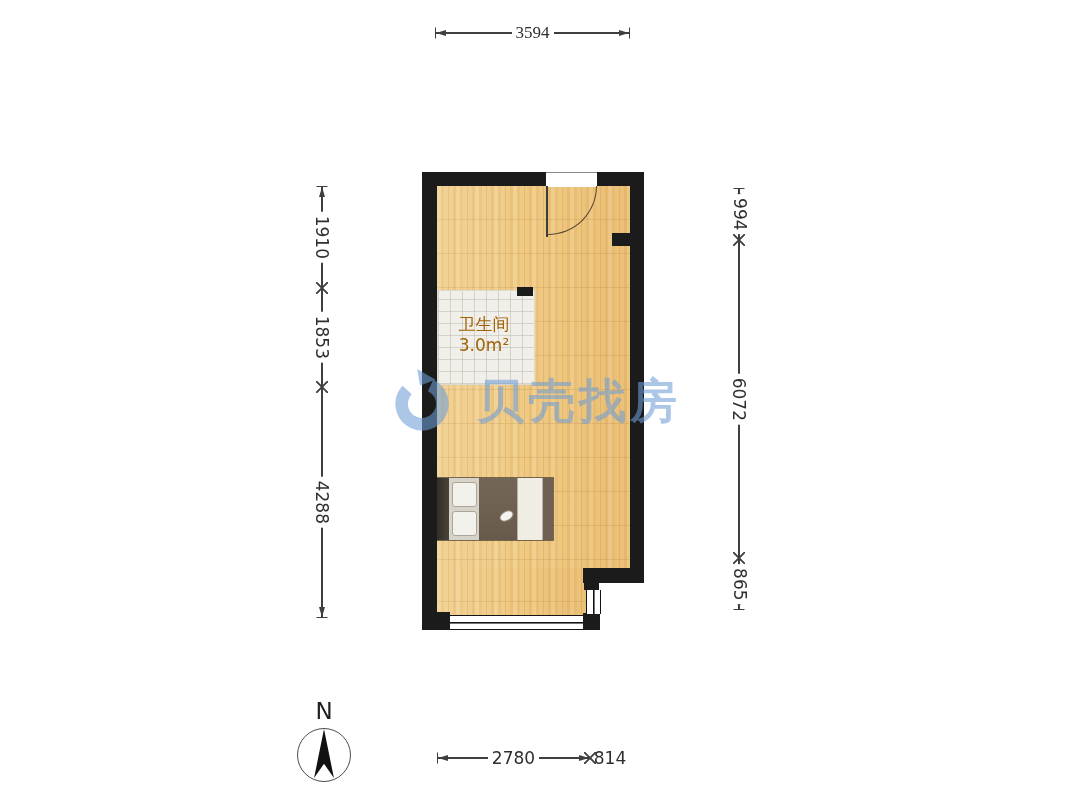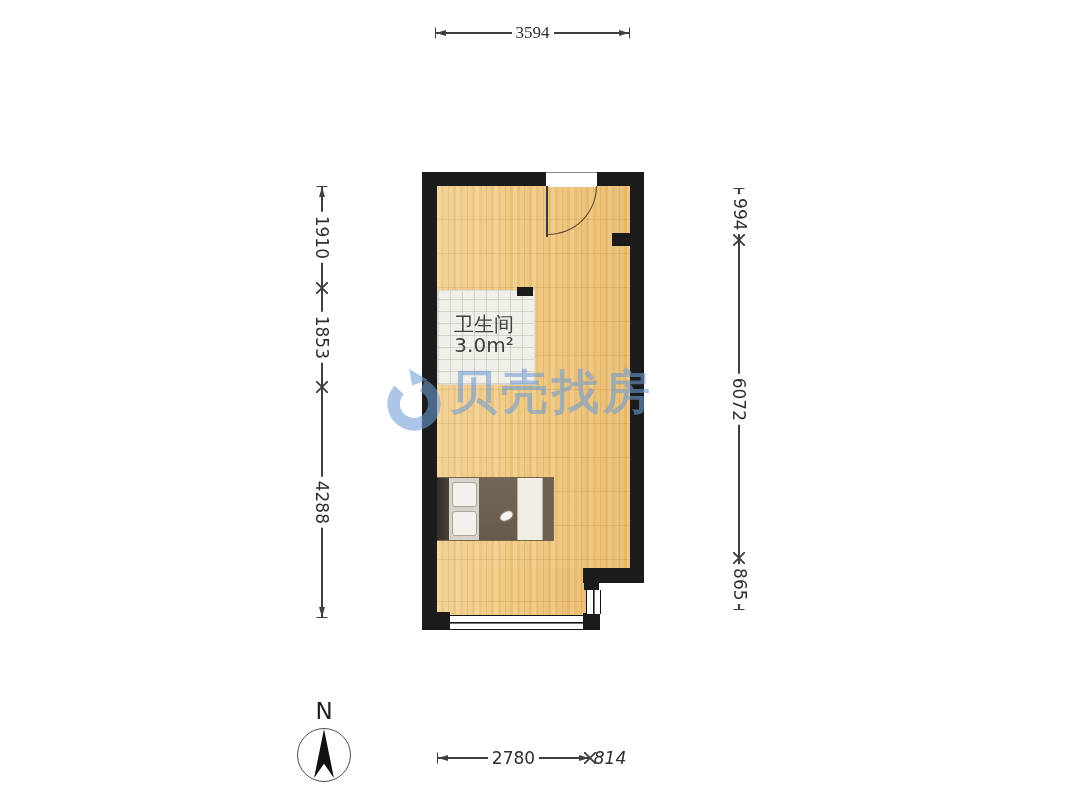--- a/index.html
+++ b/index.html
@@ -46,34 +46,34 @@
       repeating-linear-gradient(90deg,rgba(190,186,176,0.55) 0 1px,transparent 1px 12px);}
   .window-h{position:absolute;background:#fff;border-top:1.6px solid #141414;border-bottom:1.6px solid #141414;z-index:5;
     background-image:linear-gradient(#141414,#141414);background-repeat:no-repeat;background-size:100% 1.6px;background-position:center;}
   .window-v{position:absolute;background:#fff;border-left:1.6px solid #141414;border-right:1.6px solid #141414;z-index:5;
     background-image:linear-gradient(#141414,#141414);background-repeat:no-repeat;background-size:1.6px 100%;background-position:center;}
   .door-gap{position:absolute;background:#fff;border-top:1.5px solid #8a8a8a;z-index:5;}
   .door-leaf{position:absolute;width:2.4px;background:#3c3c3c;z-index:6;}
   .door-arc{position:absolute;border:0 solid #5a4732;border-right-width:1.6px;border-bottom-width:1.6px;
     border-radius:0 0 100% 0;z-index:6;}
   
-  .room-label{position:absolute;z-index:7;text-align:center;font-size:20px;line-height:21px;color:#404040;}
+  .room-label{position:absolute;z-index:7;text-align:center;font-size:17px;line-height:21px;color:#a16207;}
   
   .bed{position:absolute;z-index:3;outline:1px solid rgba(40,35,28,0.6);background:#6e6052;}
   .bed i{position:absolute;display:block;}
   .bed .headboard{left:0;top:0;width:12px;height:100%;background:linear-gradient(90deg,#332e28,#4a4339);}
   .bed .pillow-panel{left:12px;top:0;width:30px;height:100%;background:#d8d3c9;}
   .bed .pillow{left:15px;width:25px;height:25px;background:#f3f1ec;border:1px solid #aba59a;border-radius:3px;box-sizing:border-box;}
   .bed .p1{top:4px;}
   .bed .p2{top:33px;}
   .bed .duvet{left:42px;top:0;width:38px;height:100%;background:linear-gradient(180deg,#746657,#675a4c);}
   .bed .sheet{left:80px;top:0;width:26px;height:100%;background:#f0ede5;border-left:1px solid #b8b2a6;border-right:1px solid #b8b2a6;box-sizing:border-box;}
   .bed .clock{left:62px;top:33px;width:15px;height:10px;border-radius:50%;background:#f5f3ef;border:1px solid #8a7f72;transform:rotate(-28deg);box-sizing:border-box;}
   
-  .watermark{position:absolute;left:382px;top:368px;display:flex;align-items:flex-start;gap:4px;z-index:9;opacity:0.58;}
+  .watermark{position:absolute;left:390px;top:368px;display:flex;align-items:center;gap:23px;z-index:9;opacity:0.58;}
   .wm-text{font-size:47px;font-weight:600;letter-spacing:4px;color:#6f9ed6;line-height:1;white-space:nowrap;}
   
   .compass-n{position:absolute;left:304px;top:698px;width:40px;text-align:center;font-size:23px;color:#1f1f1f;z-index:8;}
   .compass-circle{position:absolute;left:297px;top:728px;width:54px;height:54px;border:1.5px solid #4d4d4d;border-radius:50%;box-sizing:border-box;z-index:8;background:#fff;}
   .compass-needle{position:absolute;left:308px;top:729px;width:32px;height:49px;background:#111;z-index:9;
     clip-path:polygon(50% 0%,81% 100%,50% 71%,19% 100%);}
 </style>
 </head>
 <body>
 
@@ -88,21 +88,21 @@
     <i class="tk r"></i>
   </div>
 
   <div class="dim dim-h" style="left:437px;top:751px;width:153px;">
     <i class="tk l"></i>
     <i class="ah al"></i>
     <b class="ln"></b>
     <span class="lbl">2780</span>
     <i class="ah ar"></i>
   </div>
-  <div class="dim dim-h" style="left:590px;top:751px;width:40px;font-style:italic;">
+  <div class="dim dim-h" style="left:590px;top:751px;width:40px;">
     <b class="ln"></b>
     <span class="lbl">814</span>
     <i class="tk r"></i>
   </div>
   <i class="xmark" style="left:584px;top:752px;"></i>
 
   <div class="dim dim-v" style="left:315px;top:186px;height:102px;">
     <i class="tk u"></i>
     <i class="ah au"></i>
     <b class="ln"></b>

